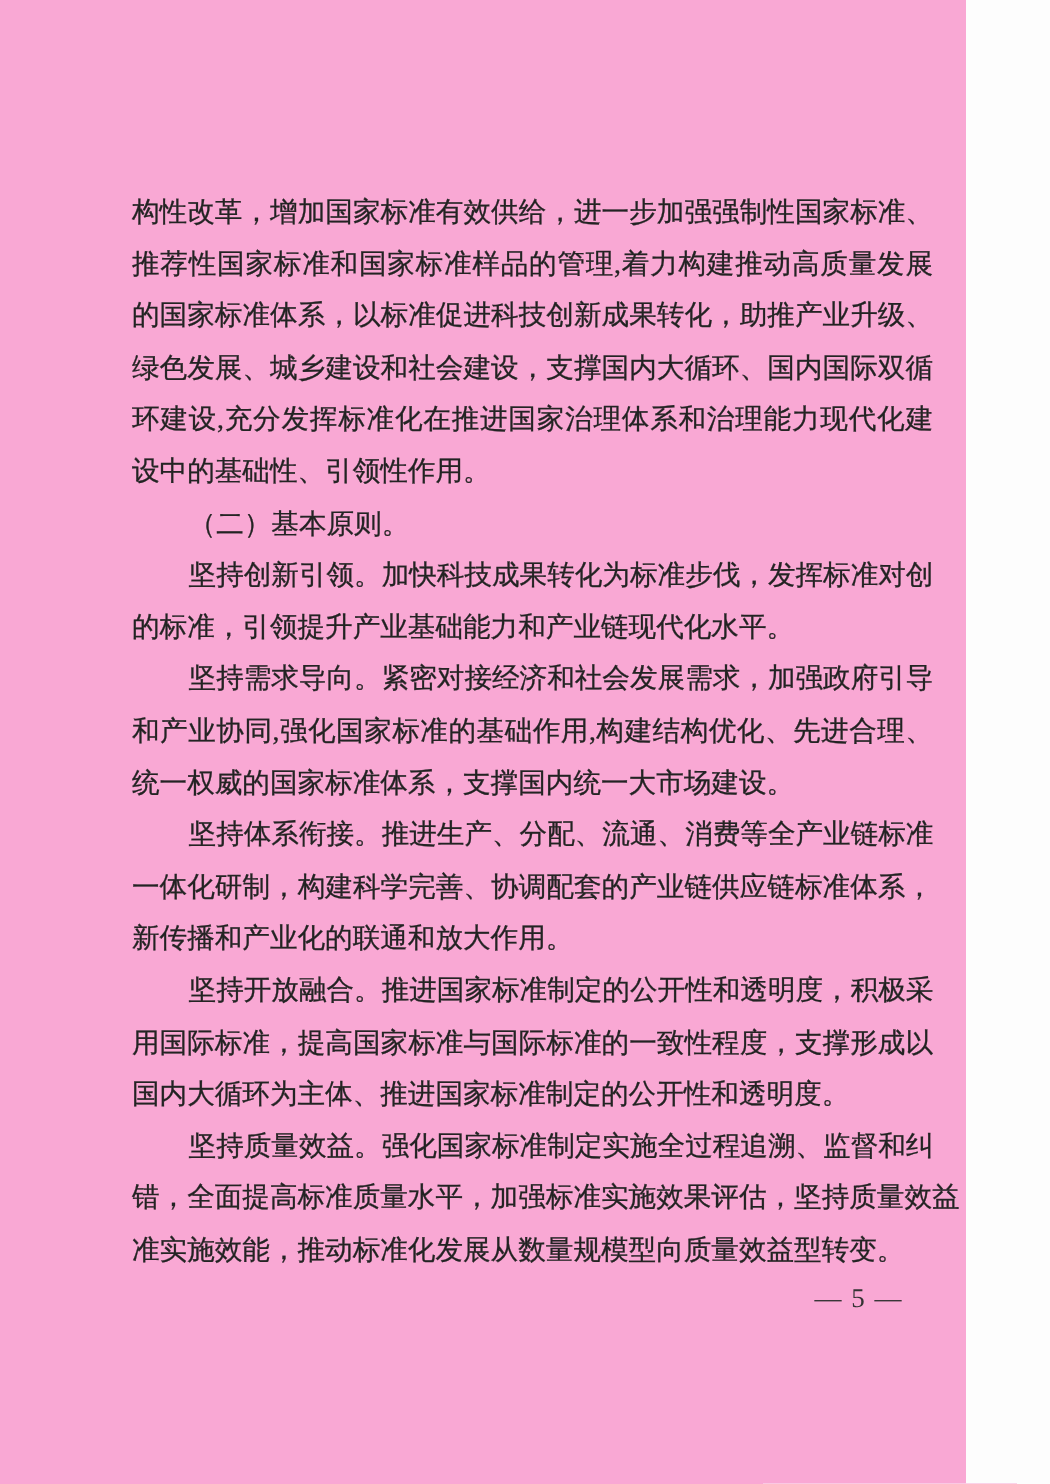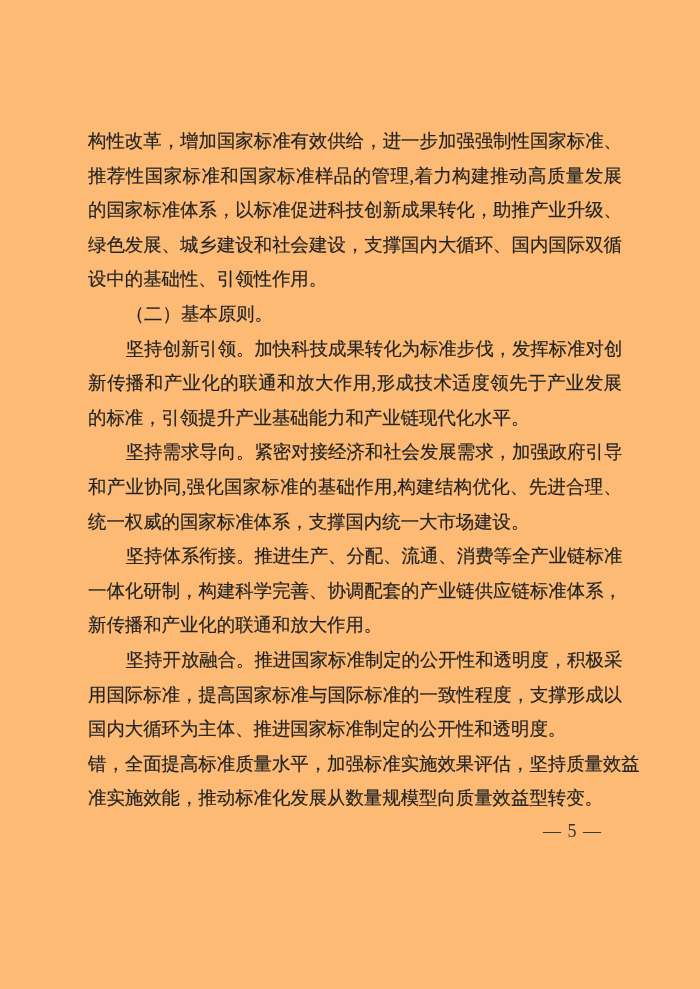--- a/index.html
+++ b/index.html
@@ -10,23 +10,23 @@
     width: 700px;
     height: 989px;
     background: #fdfdfd;
     overflow: hidden;
     position: relative;
     font-family: "Liberation Serif", "DejaVu Serif", serif;
   }
   .page {
     position: absolute;
     left: 0; top: 0;
-    width: 700px;
+    width: 644px;
     height: 989px;
-    background: #fdba74;
+    background: #f9a8d4;
   }
   .text-block {
     position: absolute;
     left: 88px;
     top: 124px;
     width: 534px;
     color: #232323;
   }
   .line {
     font-size: 18.4px;
@@ -59,31 +59,32 @@
 </head>
 <body>
 
 <div class="page">
   <div class="text-block" id="text-block">
 
     <div class="line">构性改革，增加国家标准有效供给，进一步加强强制性国家标准、</div>
       <div class="line">推荐性国家标准和国家标准样品的管理,着力构建推动高质量发展</div>
       <div class="line">的国家标准体系，以标准促进科技创新成果转化，助推产业升级、</div>
       <div class="line">绿色发展、城乡建设和社会建设，支撑国内大循环、国内国际双循</div>
+      <div class="line">环建设,充分发挥标准化在推进国家治理体系和治理能力现代化建</div>
       <div class="line last">设中的基础性、引领性作用。</div>
       <div class="line indent last">（二）基本原则。</div>
       <div class="line indent">坚持创新引领。加快科技成果转化为标准步伐，发挥标准对创</div>
-      <div class="line">新传播和产业化的联通和放大作用,形成技术适度领先于产业发展</div>
       <div class="line last">的标准，引领提升产业基础能力和产业链现代化水平。</div>
       <div class="line indent">坚持需求导向。紧密对接经济和社会发展需求，加强政府引导</div>
       <div class="line">和产业协同,强化国家标准的基础作用,构建结构优化、先进合理、</div>
       <div class="line last">统一权威的国家标准体系，支撑国内统一大市场建设。</div>
       <div class="line indent">坚持体系衔接。推进生产、分配、流通、消费等全产业链标准</div>
       <div class="line">一体化研制，构建科学完善、协调配套的产业链供应链标准体系，</div>
       <div class="line last">新传播和产业化的联通和放大作用。</div>
       <div class="line indent">坚持开放融合。推进国家标准制定的公开性和透明度，积极采</div>
       <div class="line">用国际标准，提高国家标准与国际标准的一致性程度，支撑形成以</div>
       <div class="line last">国内大循环为主体、推进国家标准制定的公开性和透明度。</div>
+      <div class="line indent">坚持质量效益。强化国家标准制定实施全过程追溯、监督和纠</div>
       <div class="line">错，全面提高标准质量水平，加强标准实施效果评估，坚持质量效益</div>
       <div class="line last">准实施效能，推动标准化发展从数量规模型向质量效益型转变。</div>
       <div class="footer">— 5 —</div>
   </div>
 </div>
 
 </body></html>

